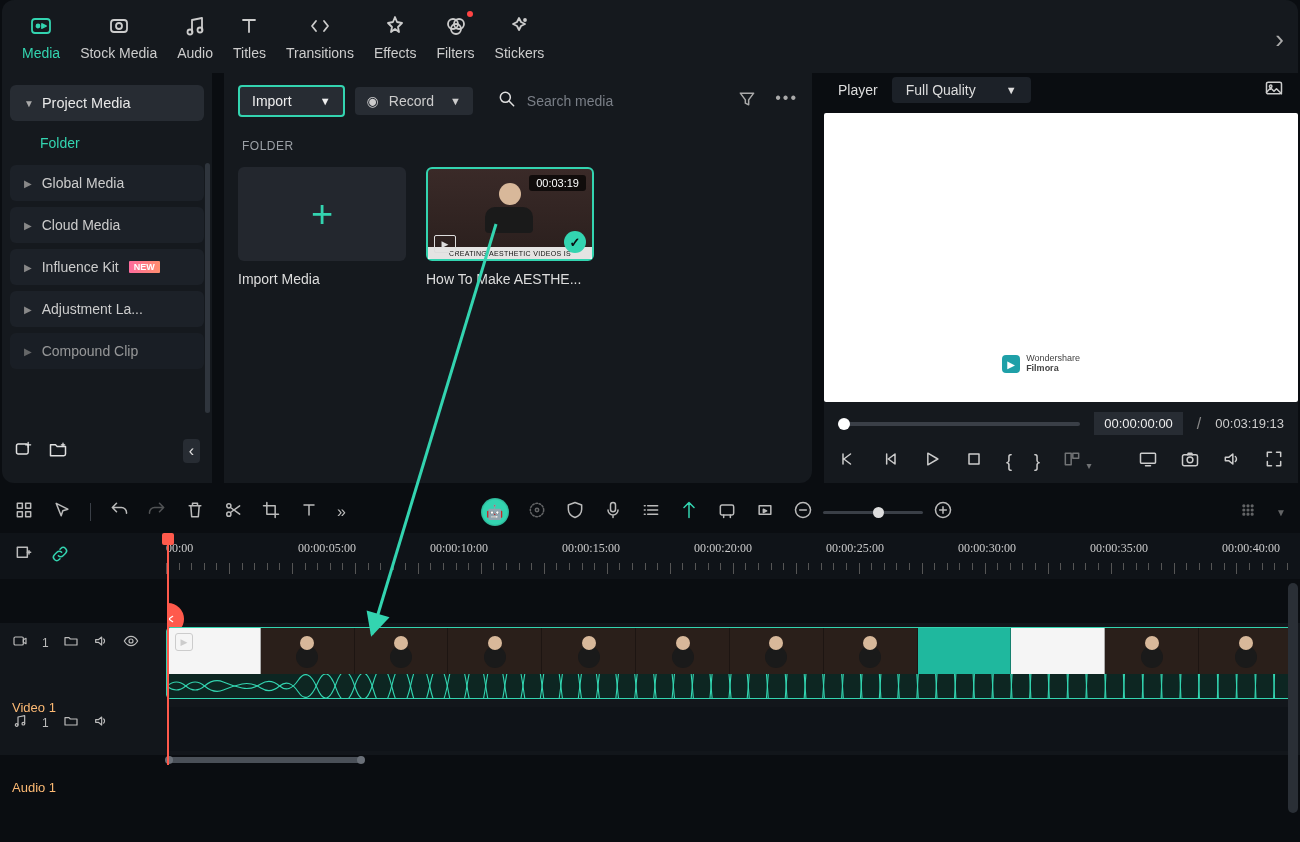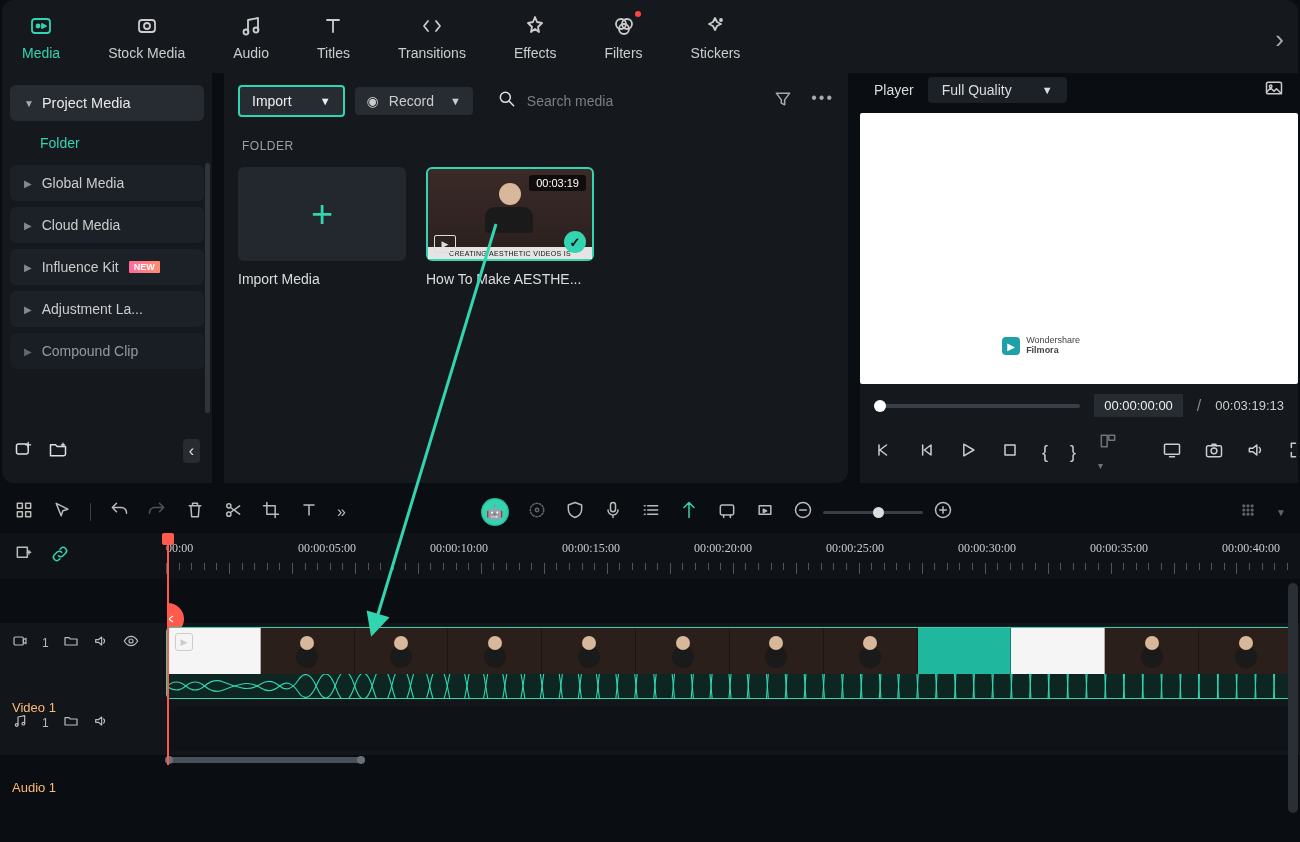--- a/index.html
+++ b/index.html
@@ -1,17 +1,17 @@
 <!DOCTYPE html>
 <html><head>
 <meta charset="utf-8">
 <style>
 * { margin: 0; padding: 0; box-sizing: border-box; font-family: -apple-system, BlinkMacSystemFont, "Segoe UI", sans-serif; }
 body { background: #0a0d11; color: #e0e0e0; width: 1300px; height: 842px; overflow: hidden; position: relative; }
-.top-tabs { display: flex; align-items: center; height: 73px; padding: 0 20px; gap: 48px; background: #15191e; border-radius: 12px 12px 0 0; margin: 0 2px; position: relative; }
+.top-tabs { display: flex; align-items: center; height: 73px; padding: 0 20px; gap: 20px; background: #15191e; border-radius: 12px 12px 0 0; margin: 0 2px; position: relative; }
 .top-tab { display: flex; flex-direction: column; align-items: center; gap: 6px; cursor: pointer; color: #ccc; }
 .top-tab.active { color: #33d4b0; }
 .top-tab .ico { width: 26px; height: 26px; display: flex; align-items: center; justify-content: center; }
 .top-tab span { font-size: 14px; }
 .dot-red { position: absolute; top: -2px; right: -4px; width: 6px; height: 6px; background: #ff4444; border-radius: 50%; }
 .chev-more { position: absolute; right: 14px; top: 24px; color: #aaa; font-size: 26px; cursor: pointer; }
 .mid-row { display: flex; height: 410px; gap: 12px; margin: 0 2px; }
 .left-panel { width: 210px; background: #15191e; border-radius: 0 0 0 12px; padding: 12px 8px; display: flex; flex-direction: column; position: relative; }
 .proj-media { background: #272c33; border-radius: 6px; padding: 10px 14px; display: flex; align-items: center; gap: 8px; font-size: 14.5px; color: #e8e8e8; }
 .folder-lbl { color: #33d4b0; padding: 14px 0 14px 30px; font-size: 14px; }
@@ -36,21 +36,21 @@
 .tile-box.selected { border: 2px solid #33d4b0; background: linear-gradient(180deg,#3a2a28 0%,#2a1f1d 100%); }
 .plus-big { color: #33d4b0; font-size: 38px; font-weight: 200; }
 .dur-badge { position: absolute; top: 6px; right: 6px; background: rgba(0,0,0,.7); color: #fff; font-size: 11px; padding: 2px 7px; border-radius: 3px; }
 .vid-icon { position: absolute; bottom: 6px; left: 6px; width: 22px; height: 18px; border: 1.5px solid #ddd; border-radius: 2px; display:flex; align-items:center; justify-content:center; font-size:9px; color:#ddd; }
 .check-circ { position: absolute; bottom: 6px; right: 6px; width: 22px; height: 22px; background: #33d4b0; border-radius: 50%; display:flex; align-items:center; justify-content:center; color:#0a0d11; font-weight:700; font-size:13px; }
 .tile-label { margin-top: 10px; font-size: 14px; color: #ddd; }
 .thumb-person { position:absolute; top:14px; left:50%; transform:translateX(-50%); width:50px; height:50px; }
 .thumb-person .head { width:22px; height:22px; background:#d8b89a; border-radius:50%; margin:0 auto 2px; }
 .thumb-person .body { width:48px; height:26px; background:#1a1a1a; border-radius:10px 10px 4px 4px; }
 .thumb-strip { position:absolute; bottom:0; left:0; right:0; height:12px; background:rgba(255,255,255,.88); font-size:7px; color:#111; display:flex; align-items:center; justify-content:center; letter-spacing:.3px; }
-.player-panel { width: 438px; display: flex; flex-direction: column; }
+.player-panel { width: 474px; display: flex; flex-direction: column; }
 .player-hdr { display: flex; align-items: center; padding: 4px 14px 10px; gap: 14px; }
 .player-hdr .lbl { font-size: 14px; color: #ddd; }
 .quality-sel { background: #1c2128; padding: 5px 14px; border-radius: 4px; display: flex; align-items: center; gap: 30px; font-size: 14px; color: #ddd; }
 .pic-ico { margin-left: auto; color: #ccc; }
 .preview-box { flex: 1; background: #fff; margin: 0 0 0 0; position: relative; border-radius: 2px; }
 .wm-logo { position: absolute; right: 218px; bottom: 28px; display: flex; align-items: center; gap: 6px; }
 .wm-logo .circ { width: 18px; height: 18px; background: #1fa0a8; border-radius: 4px; display:flex; align-items:center; justify-content:center; color:#fff; font-size:10px; }
 .wm-logo .txt { font-size: 9px; color: #444; line-height: 1.1; }
 .player-ctrl { background: #15191e; padding: 10px 14px; }
 .seek-row { display: flex; align-items: center; gap: 14px; }

